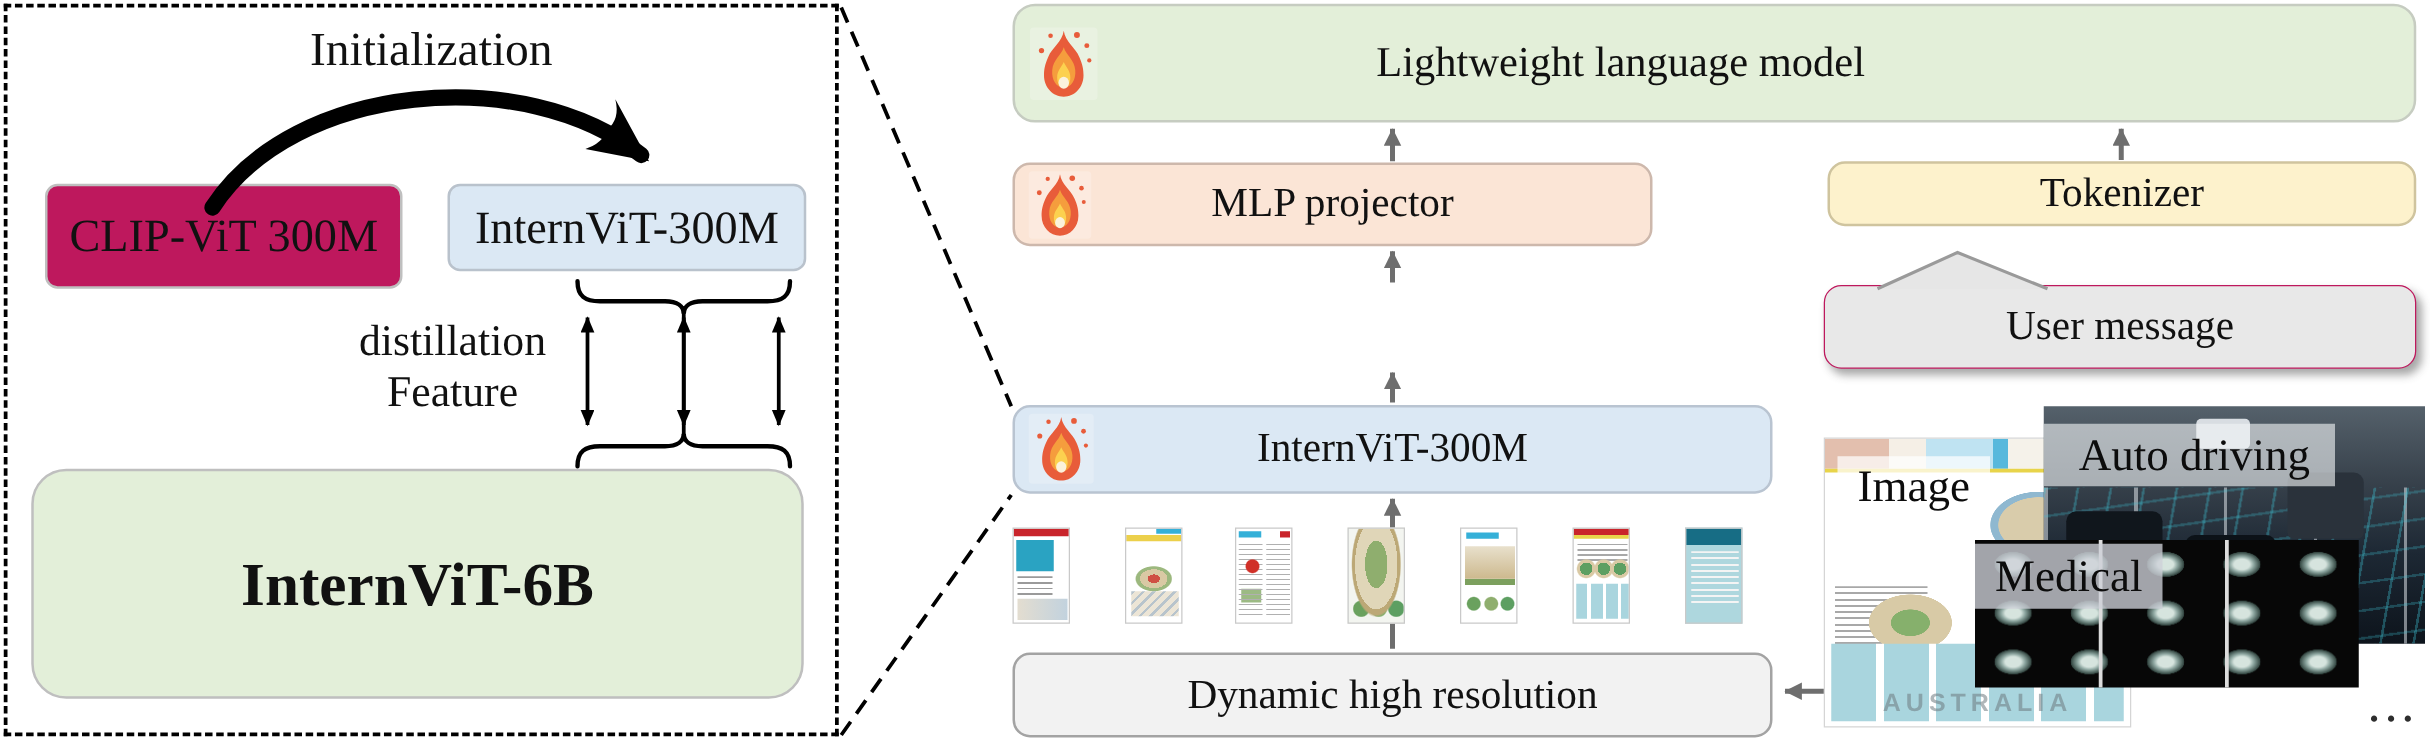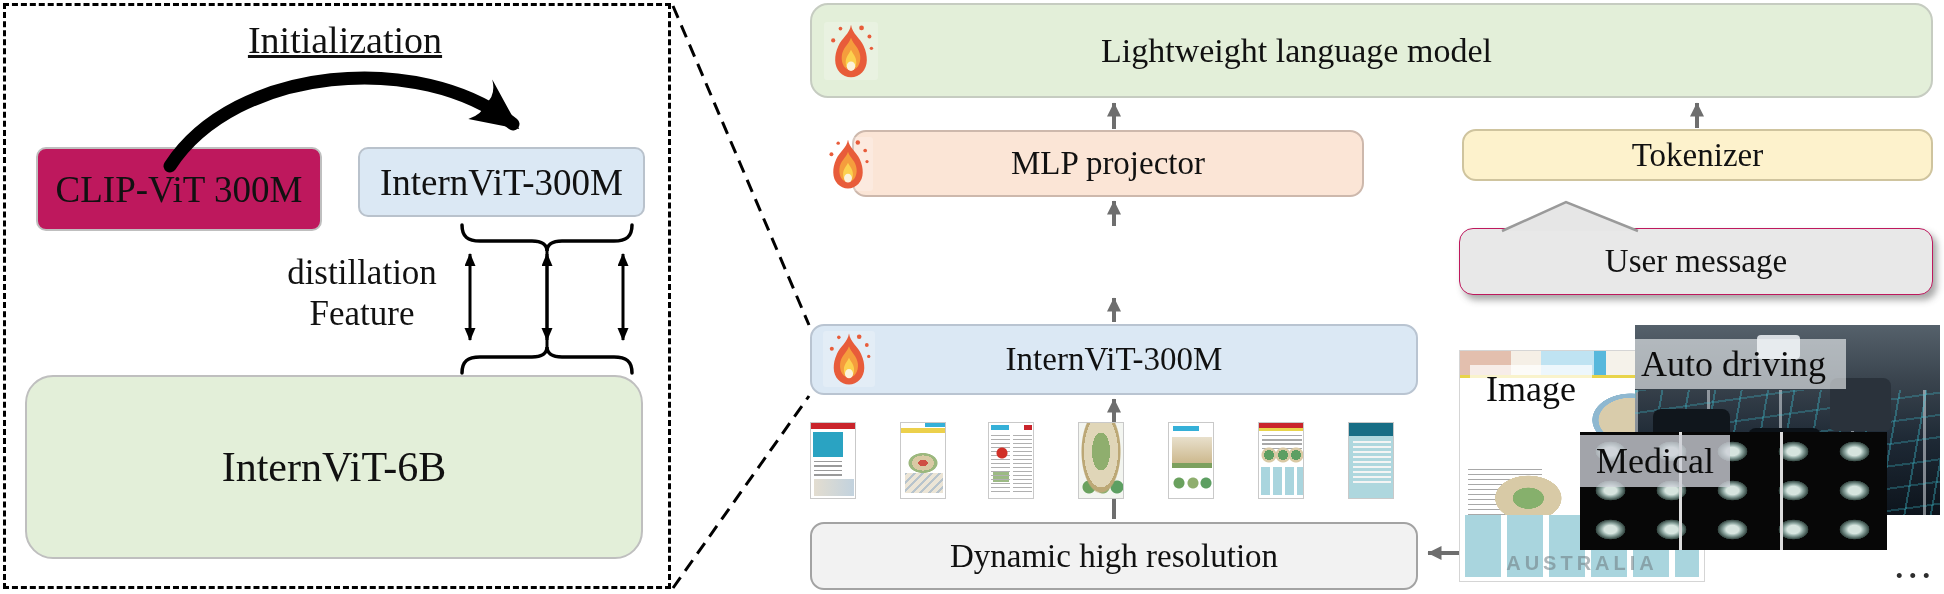--- a/index.html
+++ b/index.html
@@ -6,33 +6,33 @@
   #canvas{position:relative;width:1944px;height:594px;background:#fff;overflow:hidden;
           font-family:"Liberation Serif","DejaVu Serif",serif;color:#111;}
   svg.layer{position:absolute;left:0;top:0;pointer-events:none;}
   #bg-layer{z-index:0;}
   #top-layer{z-index:6;}
   .bx{position:absolute;box-sizing:border-box;display:flex;align-items:center;justify-content:center;
       text-align:center;z-index:1;}
   
   #dashed-panel{position:absolute;left:3px;top:3px;width:668px;height:586px;
                 border:3px dashed #000;box-sizing:border-box;z-index:1;}
-  #init-label{position:absolute;left:150px;top:18px;width:390px;font-size:38px;text-align:center;z-index:2;text-decoration:underline;}
+  #init-label{position:absolute;left:150px;top:18px;width:390px;font-size:38px;text-align:center;z-index:2;}
   #clip-box{left:36px;top:147px;width:286px;height:84px;background:#be185d;border:2.5px solid #bfbfbf;
             border-radius:10px;font-size:37px;}
   #ivit300-left{left:358px;top:147px;width:287px;height:70px;background:#dbe8f4;border:2.5px solid #b9c2cc;
             border-radius:10px;font-size:37px;}
   #feature-label{position:absolute;left:268px;top:252px;width:188px;text-align:center;
             font-size:35px;line-height:41px;z-index:2;}
   #ivit6b-box{left:25px;top:375px;width:618px;height:184px;background:#e3efd9;border:2.5px solid #bfbfbf;
-            border-radius:28px;font-size:42px;}
+            border-radius:28px;font-size:49px;font-weight:bold;}
   
   #llm-box{left:810px;top:3px;width:1123px;height:95px;background:#e3efd9;border:2px solid #c6ccc1;
            border-radius:18px;font-size:34px;padding-right:150px;}
-  #mlp-box{left:852px;top:130px;width:512px;height:67px;background:#fbe5d6;border:2px solid #cdb8ac;
+  #mlp-box{left:810px;top:130px;width:512px;height:67px;background:#fbe5d6;border:2px solid #cdb8ac;
            border-radius:14px;font-size:33px;}
   #pixel-box{left:810px;top:226px;width:608px;height:68px;background:#f2f2f2;border:2px solid #b7b7b7;
            border-radius:14px;font-size:33px;}
   #vit-box{left:810px;top:324px;width:608px;height:71px;background:#dbe8f4;border:2px solid #b9c4d1;
            border-radius:14px;font-size:33px;}
   #dyn-box{left:810px;top:522px;width:608px;height:68px;background:#f2f2f2;border:2px solid #a3a3a3;
            border-radius:14px;font-size:33px;}
   #tok-box{left:1462px;top:129px;width:471px;height:52px;background:#fdf2cc;border:2px solid #cfc49e;
            border-radius:14px;font-size:33px;}
   #usr-box{left:1459px;top:228px;width:474px;height:67px;background:#e8e8e8;border:1px solid #be185d;
@@ -118,21 +118,21 @@
      background:linear-gradient(180deg,#55616b 0%,#39434d 30%,#1d2834 62%,#0d141c 100%);}
   #auto-grid{position:absolute;left:0;top:34%;width:100%;height:66%;background-image:
      repeating-linear-gradient(100deg,rgba(62,196,214,0.35) 0 2px,transparent 2px 26px),
      repeating-linear-gradient(172deg,rgba(62,196,214,0.28) 0 2px,transparent 2px 22px),
      repeating-linear-gradient(90deg,rgba(235,240,245,0.5) 0 3px,transparent 3px 72px);}
   .car{position:absolute;border-radius:8px 8px 5px 5px;}
   #car1{left:6%;top:44%;width:25%;height:30%;background:#10161c;}
   #car2{left:37%;top:54%;width:24%;height:36%;background:#0c1218;}
   #car3{left:64%;top:28%;width:20%;height:28%;background:#2a323b;}
   #car4{left:40%;top:5%;width:14%;height:13%;background:#d8dde2;border-radius:4px;}
-  #auto-label{left:0;top:14px;padding:4px 20px 4px 6px;background:rgba(240,244,246,0.62);}
+  #auto-label{left:0;top:14px;padding:4px 20px 4px 28px;background:rgba(240,244,246,0.62);}
   #medical-img{position:absolute;left:1580px;top:432px;width:307px;height:118px;z-index:4;overflow:hidden;
      background-color:#070707;background-image:
      linear-gradient(#dcdcdc,#dcdcdc),linear-gradient(#dcdcdc,#dcdcdc),
      radial-gradient(ellipse 21px 14px at 50% 50%,#d6e4de 0 30%,#8fa8a2 45%,#31443f 70%,transparent 72%);
      background-repeat:no-repeat,no-repeat,repeat;background-position:99px 0,200px 0,0 0;
      background-size:3px 100%,3px 100%,61px 39px;}
   #medical-label{left:0;top:3px;padding:5px 16px;background:rgba(206,209,216,0.78);}
   #ellipsis{position:absolute;left:1894px;top:540px;font-size:42px;letter-spacing:3px;color:#2e2e2e;z-index:5;}
 </style>
 </head>

